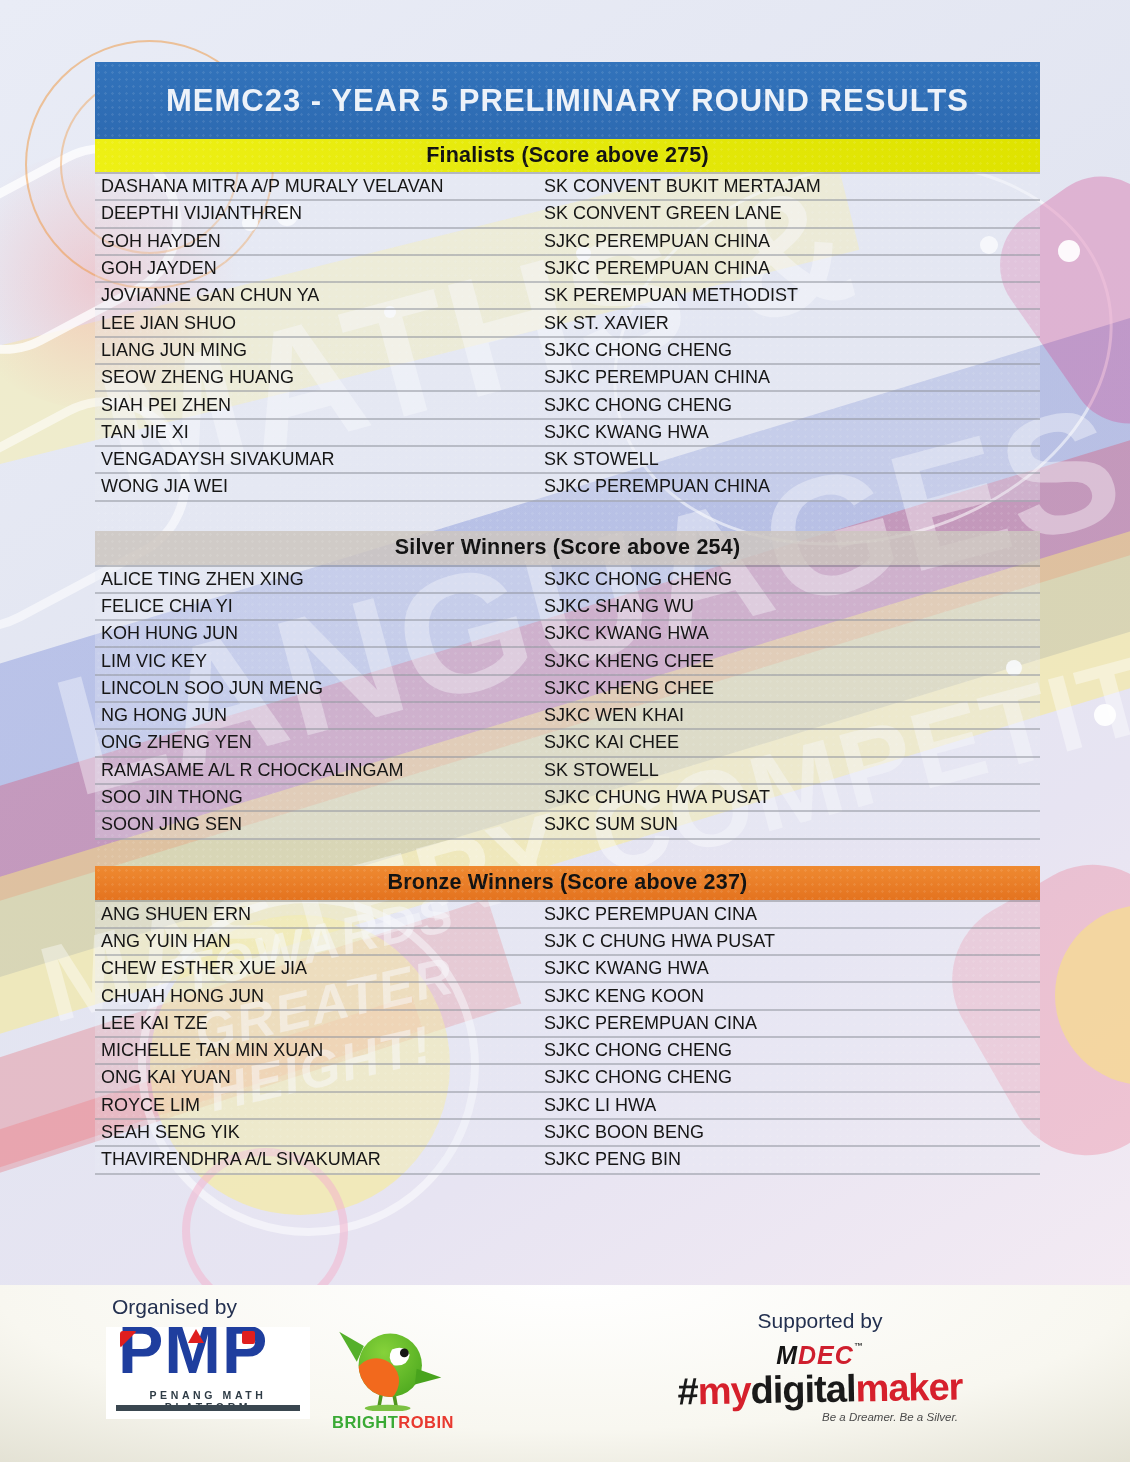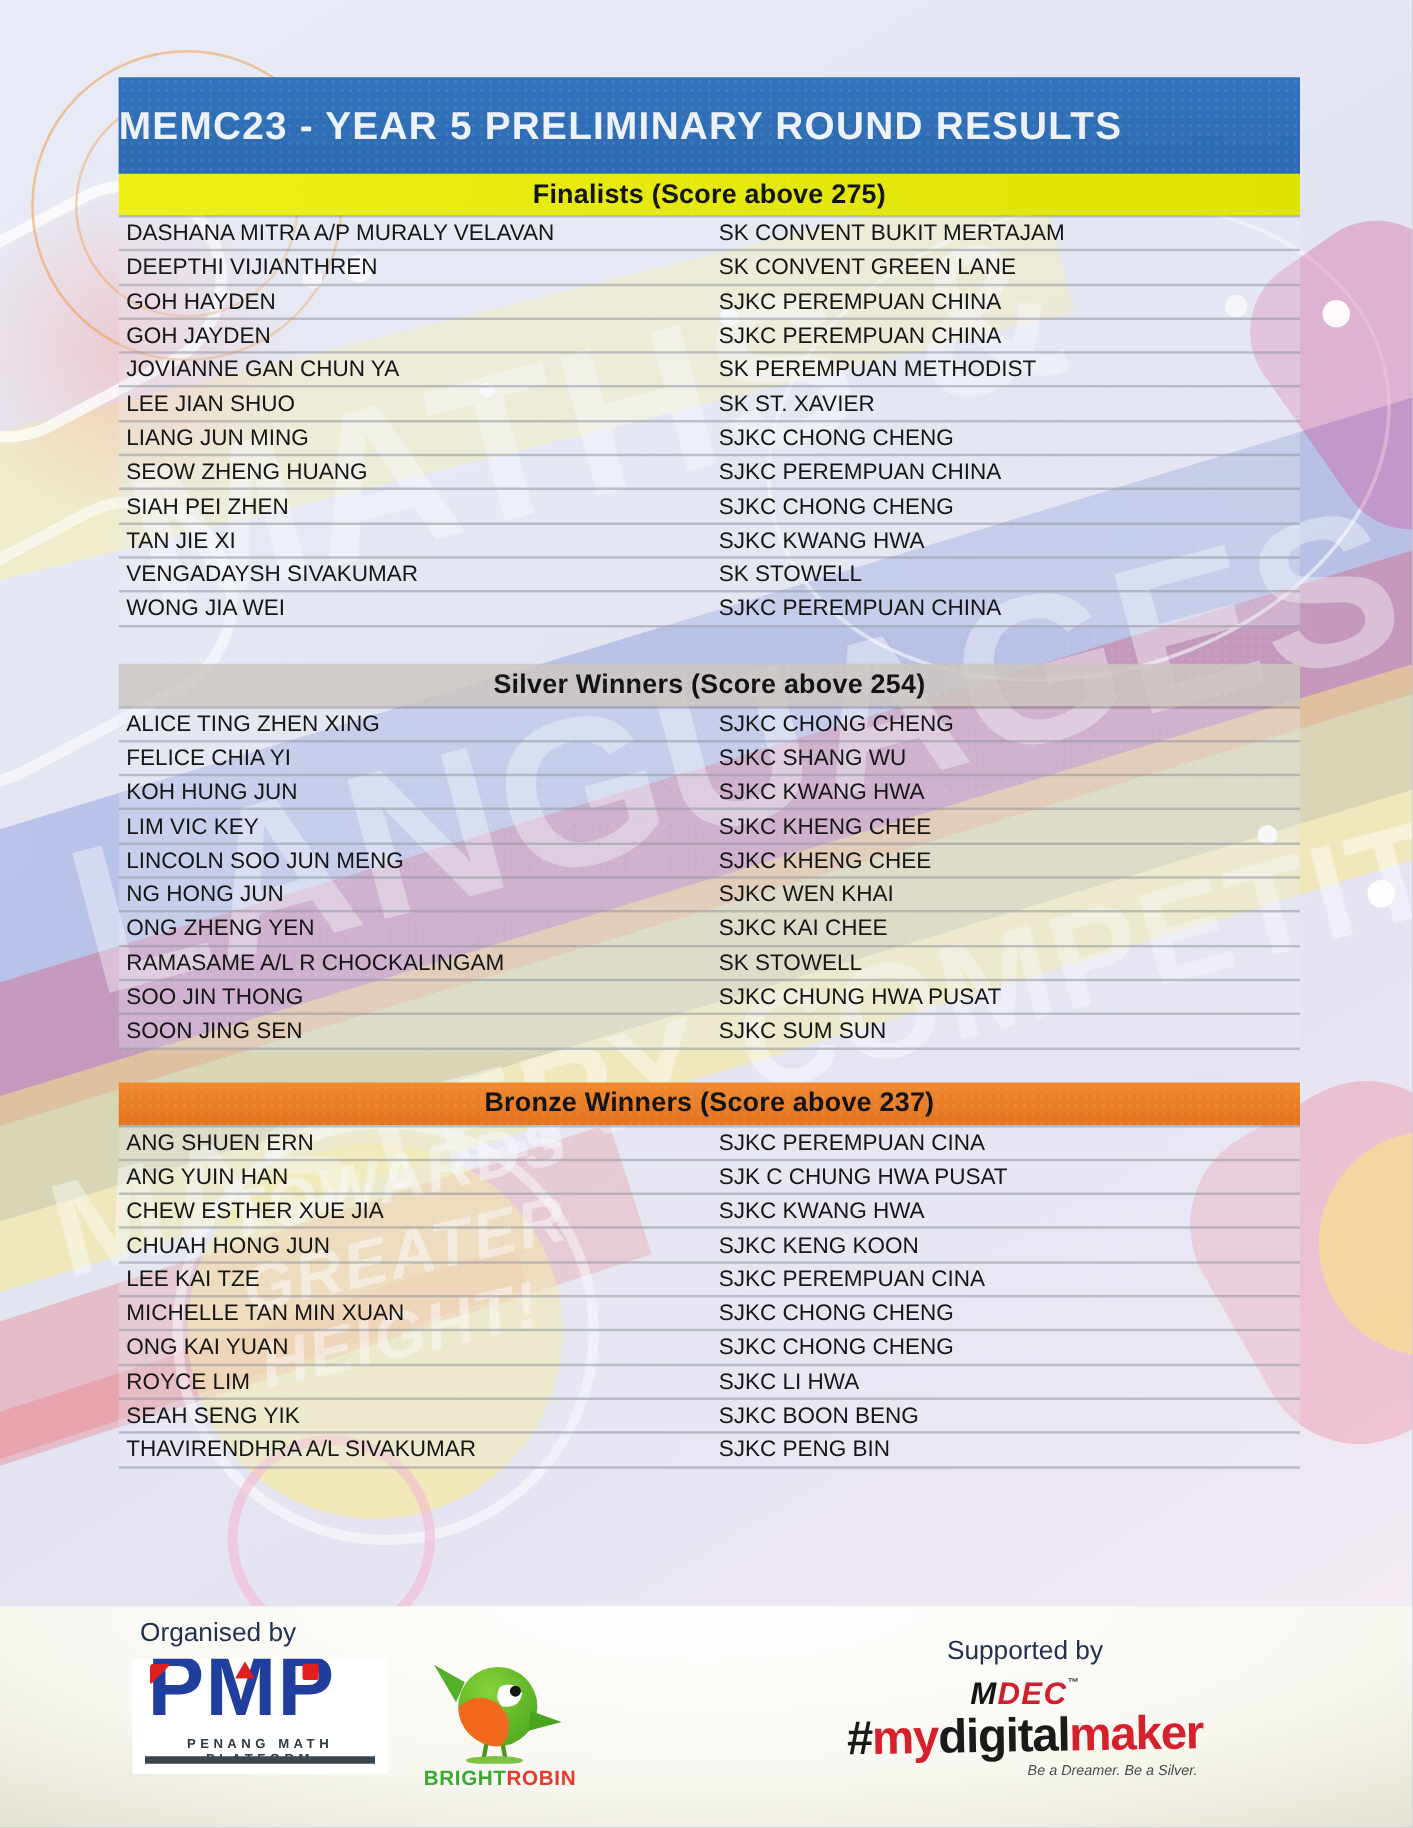--- a/index.html
+++ b/index.html
@@ -50,59 +50,59 @@
   .wm{position:absolute; z-index:2; color:rgba(255,255,255,.45); font-weight:800; white-space:nowrap;
     letter-spacing:2px; line-height:1;}
   .wm-maths{left:85px; top:355px; font-size:168px; transform:rotate(-15deg); transform-origin:left top;}
   .wm-lang{left:40px; top:660px; font-size:168px; transform:rotate(-15deg); transform-origin:left top; color:rgba(255,255,255,.38);}
   .wm-mastery{left:30px; top:935px; font-size:108px; transform:rotate(-15deg); transform-origin:left top; color:rgba(255,255,255,.40);}
   .wm-towards{left:175px; top:945px; font-size:52px; transform:rotate(-13deg); transform-origin:left top;
     line-height:1.18; color:rgba(255,255,255,.5); font-style:italic;}
   
   .content{position:absolute; z-index:3; left:95px; top:62px; width:945px;}
   .header-banner{
-    height:77px; display:flex; align-items:center; justify-content:flex-start;
+    height:77px; display:flex; align-items:center; justify-content:center;
     background:linear-gradient(180deg,#3273bb 0%,#2d6ab1 100%);
     background-color:#2e6cb5;
   }
   .header-banner .dots-overlay{position:absolute; inset:0;
     background-image:radial-gradient(rgba(255,255,255,.09) 1px, transparent 1.5px);
     background-size:7px 7px;}
   .header-title{position:relative; color:#edf2f9; font-size:31px; font-weight:800; letter-spacing:1px;}
   .section .banner{height:33px; display:flex; align-items:center; justify-content:center;}
   .banner-label{font-size:21.5px; font-weight:800; color:#121212; letter-spacing:.2px;}
   .section-finalists .banner{background:linear-gradient(90deg,#eef014 0%,#e4e80a 55%,#dfe300 100%);}
   .section-silver .banner{background:rgba(205,198,192,.85); height:34px;}
   .section-bronze .banner{background:linear-gradient(180deg,#ef8a31,#e4731f); height:34px;}
   .section-silver{margin-top:29px;}
   .section-bronze{margin-top:26px;}
   .rows{border-top:2px solid rgba(140,143,152,.55);}
   .row{position:relative; height:27.3px; display:flex; align-items:center;
     border-bottom:2px solid rgba(148,151,160,.55);
     background:rgba(233,236,246,.30); box-sizing:border-box;}
   .cell{font-size:18px; color:#161616; white-space:nowrap;}
   .cell.name{position:absolute; left:6px;}
-  .cell.school{position:absolute; left:480px;text-align:center;}
+  .cell.school{position:absolute; left:449px;text-align:center;}
   
   .footer{position:absolute; z-index:4; left:0; top:1285px; width:1130px; height:203px;
     background:radial-gradient(120% 170% at 50% 0%, #ffffff 0%, #f8f7f0 42%, #dcdaca 75%, #b2b09b 100%);}
   .byline{position:absolute; color:#233050; font-size:21px; font-weight:500;}
   .organised{left:112px; top:10px;}
   .supported{left:680px; top:24px; width:280px; text-align:center;}
   .pmp{position:absolute; left:106px; top:42px; width:204px; height:92px; background:#ffffff; overflow:hidden;}
   .pmp-letters{position:absolute; left:12px; top:-12px; font-size:68px; font-weight:700;
     color:#1f3e9e; letter-spacing:1px; line-height:1;}
   .pmp-red{position:absolute; background:#e01e1e;}
   .pmp-red-p1{left:14px; top:4px; width:17px; height:17px; clip-path:polygon(0 0,100% 0,0 100%); border-radius:3px;}
   .pmp-red-m{left:82px; top:2px; width:16px; height:14px; clip-path:polygon(50% 0,100% 100%,0 100%);}
   .pmp-red-p2{left:136px; top:4px; width:13px; height:13px; border-radius:2px;}
   .pmp-sub{position:absolute; left:0; top:62px; width:100%; text-align:center;
     font-size:10.5px; font-weight:700; letter-spacing:3.6px; color:#2e3b45;}
   .pmp-bar{position:absolute; left:10px; right:10px; top:78px; height:6px; background:#3a4750;}
-  .brightrobin{position:absolute; left:332px; top:38px; width:136px; text-align:center;}
+  .brightrobin{position:absolute; left:332px; top:38px; width:136px; text-align:left;}
   .br-text{font-size:16.5px; font-weight:800; letter-spacing:.5px; margin-top:-2px;}
   .br-bright{color:#3aaa35;} .br-robin{color:#e8392f;}
   .mdec-lockup{position:absolute; left:640px; top:56px; width:360px; text-align:center;}
   .mdec-brand{font-size:25px; font-weight:700; font-style:italic; letter-spacing:1px; color:#151515;}
   .mdec-dec{color:#cf1f2e;}
   .mdec-tm{font-size:9px; vertical-align:top; color:#333;}
   .hashtag{font-size:38px; font-weight:700; letter-spacing:-1px; line-height:1.05; transform:rotate(-1deg);}
   .ht-dark{color:#1a1a1a;} .ht-red{color:#d6202c;}
   .mdec-tagline{font-size:11.5px; font-style:italic; color:#4a4a4a; text-align:right; padding-right:42px; margin-top:1px;}
 </style>

